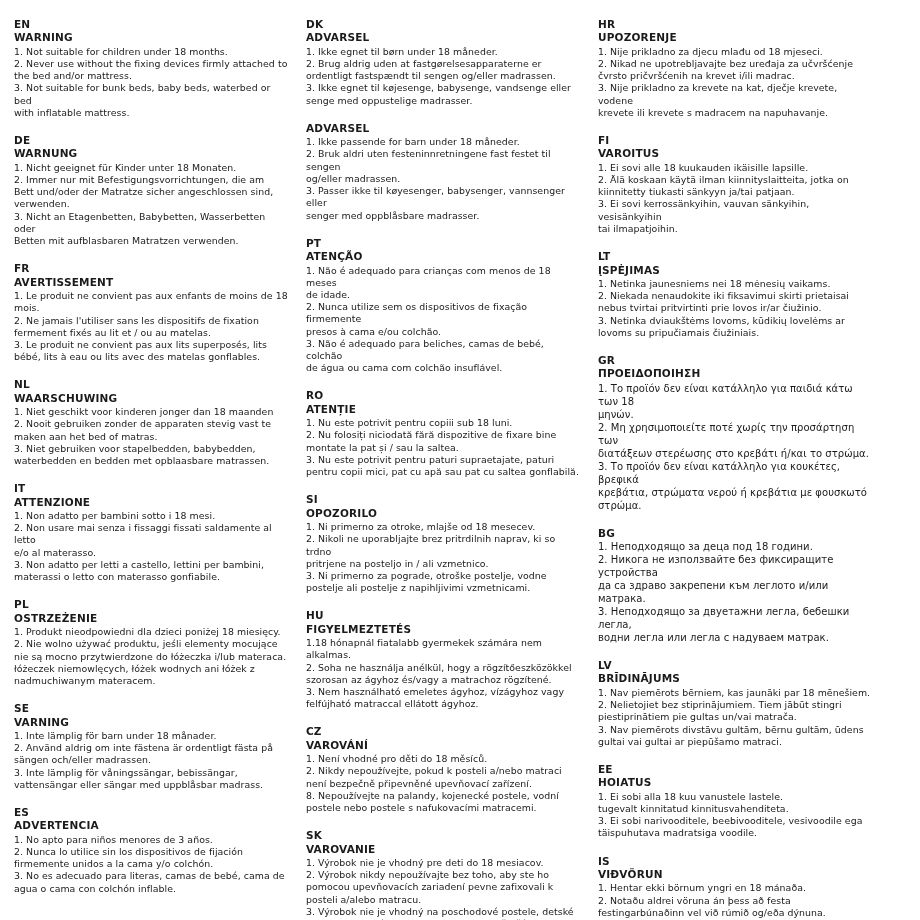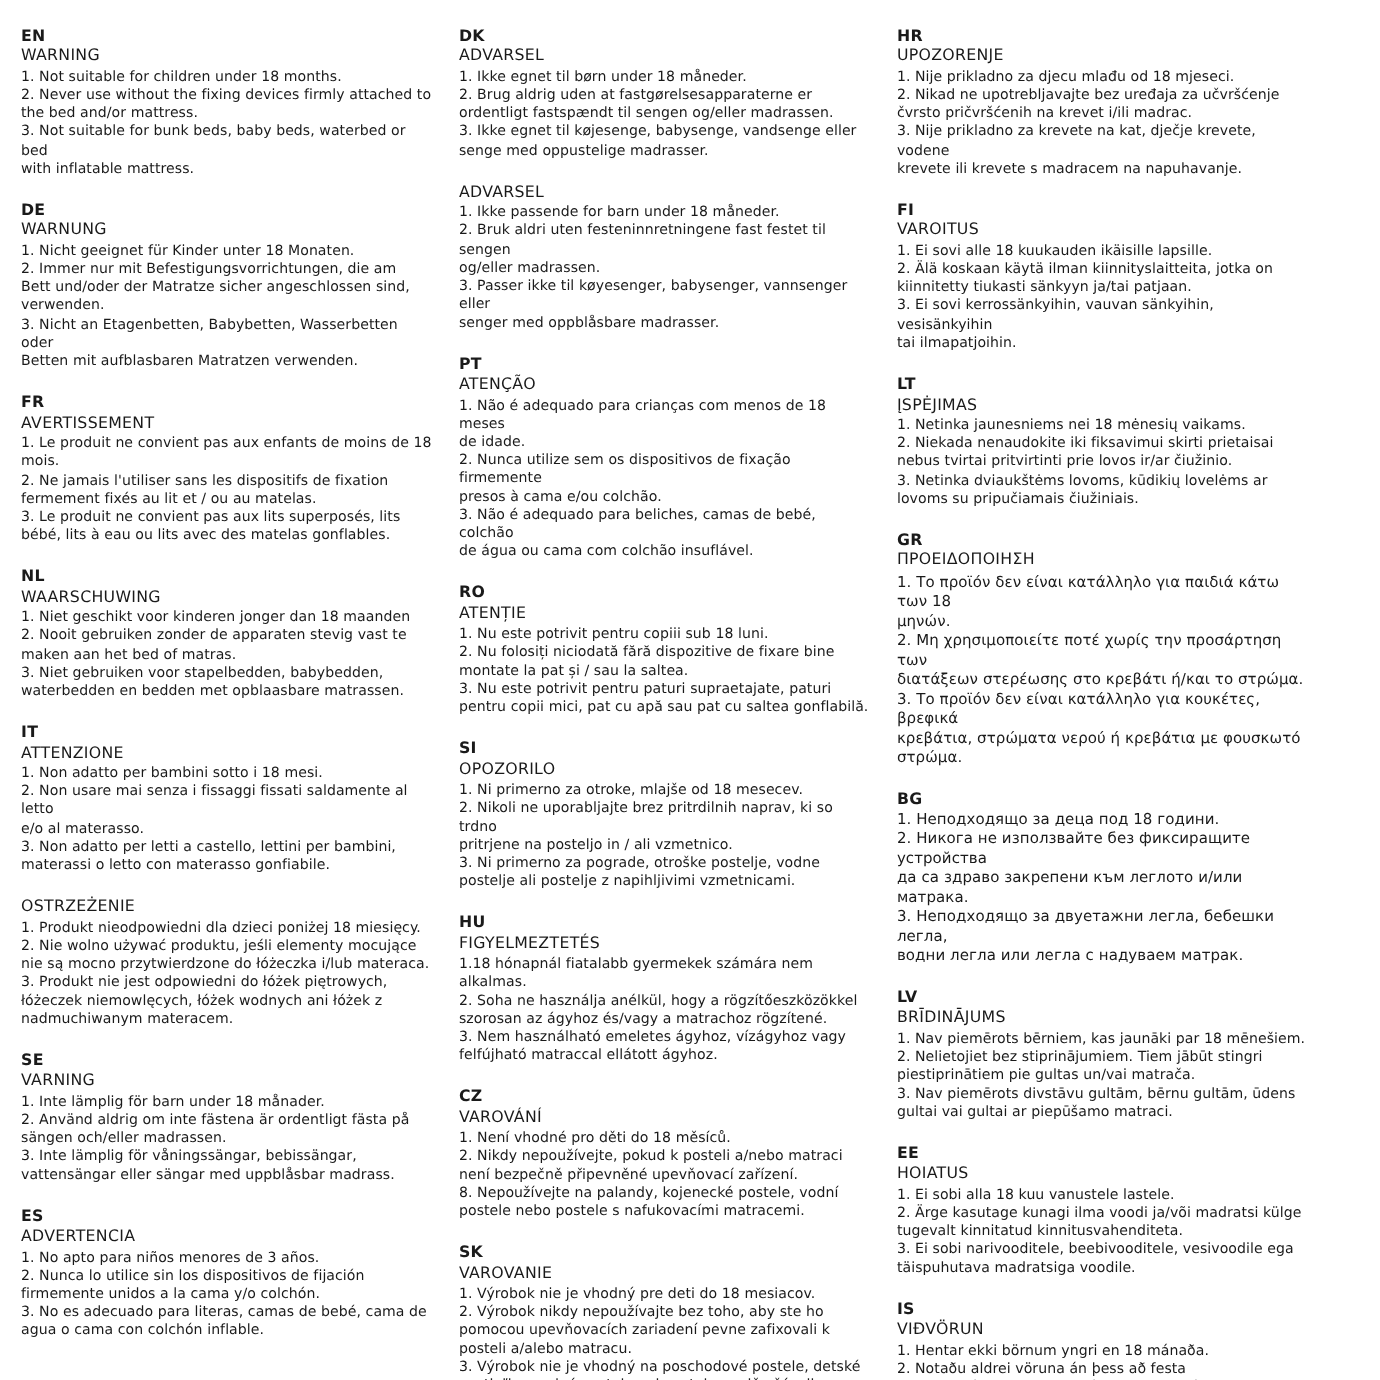--- a/index.html
+++ b/index.html
@@ -34,21 +34,21 @@
   }
   .lang-code {
     font-size: 10.5px;
     font-weight: bold;
     letter-spacing: 0.2px;
     line-height: 1.18;
     margin: 0 0 1px 0;
   }
   .lang-title {
     font-size: 10.5px;
-    font-weight: normal;
+    font-weight: bold;
     letter-spacing: 0.2px;
     line-height: 1.18;
     margin: 0 0 2px 0;
   }
   .lines {
     font-size: 9.4px;
     line-height: 1.30;
     letter-spacing: 0.05px;
   }
   .lines .ln {
@@ -117,26 +117,26 @@
         <div class="lang-title">ATTENZIONE</div>
         <div class="lines">
           <div class="ln">1. Non adatto per bambini sotto i 18 mesi.</div>
           <div class="ln">2. Non usare mai senza i fissaggi fissati saldamente al letto</div>
           <div class="ln">e/o al materasso.</div>
           <div class="ln">3. Non adatto per letti a castello, lettini per bambini,</div>
           <div class="ln">materassi o letto con materasso gonfiabile.</div>
         </div>
       </div>
       <div class="block">
+        <div class="lang-code">PL</div>
         <div class="lang-title">OSTRZEŻENIE</div>
         <div class="lines">
           <div class="ln">1. Produkt nieodpowiedni dla dzieci poniżej 18 miesięcy.</div>
           <div class="ln">2. Nie wolno używać produktu, jeśli elementy mocujące</div>
           <div class="ln">nie są mocno przytwierdzone do łóżeczka i/lub materaca.</div>
-          <div class="ln">3. Produkt nie jest odpowiedni do łóżek piętrowych,</div>
           <div class="ln">łóżeczek niemowlęcych, łóżek wodnych ani łóżek z</div>
           <div class="ln">nadmuchiwanym materacem.</div>
         </div>
       </div>
       <div class="block">
         <div class="lang-code">SE</div>
         <div class="lang-title">VARNING</div>
         <div class="lines">
           <div class="ln">1. Inte lämplig för barn under 18 månader.</div>
           <div class="ln">2. Använd aldrig om inte fästena är ordentligt fästa på</div>
@@ -316,21 +316,20 @@
           <div class="ln">piestiprinātiem pie gultas un/vai matrača.</div>
           <div class="ln">3. Nav piemērots divstāvu gultām, bērnu gultām, ūdens</div>
           <div class="ln">gultai vai gultai ar piepūšamo matraci.</div>
         </div>
       </div>
       <div class="block">
         <div class="lang-code">EE</div>
         <div class="lang-title">HOIATUS</div>
         <div class="lines">
           <div class="ln">1. Ei sobi alla 18 kuu vanustele lastele.</div>
-          <div class="ln">2. Ärge kasutage kunagi ilma voodi ja/või madratsi külge</div>
           <div class="ln">tugevalt kinnitatud kinnitusvahenditeta.</div>
           <div class="ln">3. Ei sobi narivooditele, beebivooditele, vesivoodile ega</div>
           <div class="ln">täispuhutava madratsiga voodile.</div>
         </div>
       </div>
       <div class="block">
         <div class="lang-code">IS</div>
         <div class="lang-title">VIÐVÖRUN</div>
         <div class="lines">
           <div class="ln">1. Hentar ekki börnum yngri en 18 mánaða.</div>

